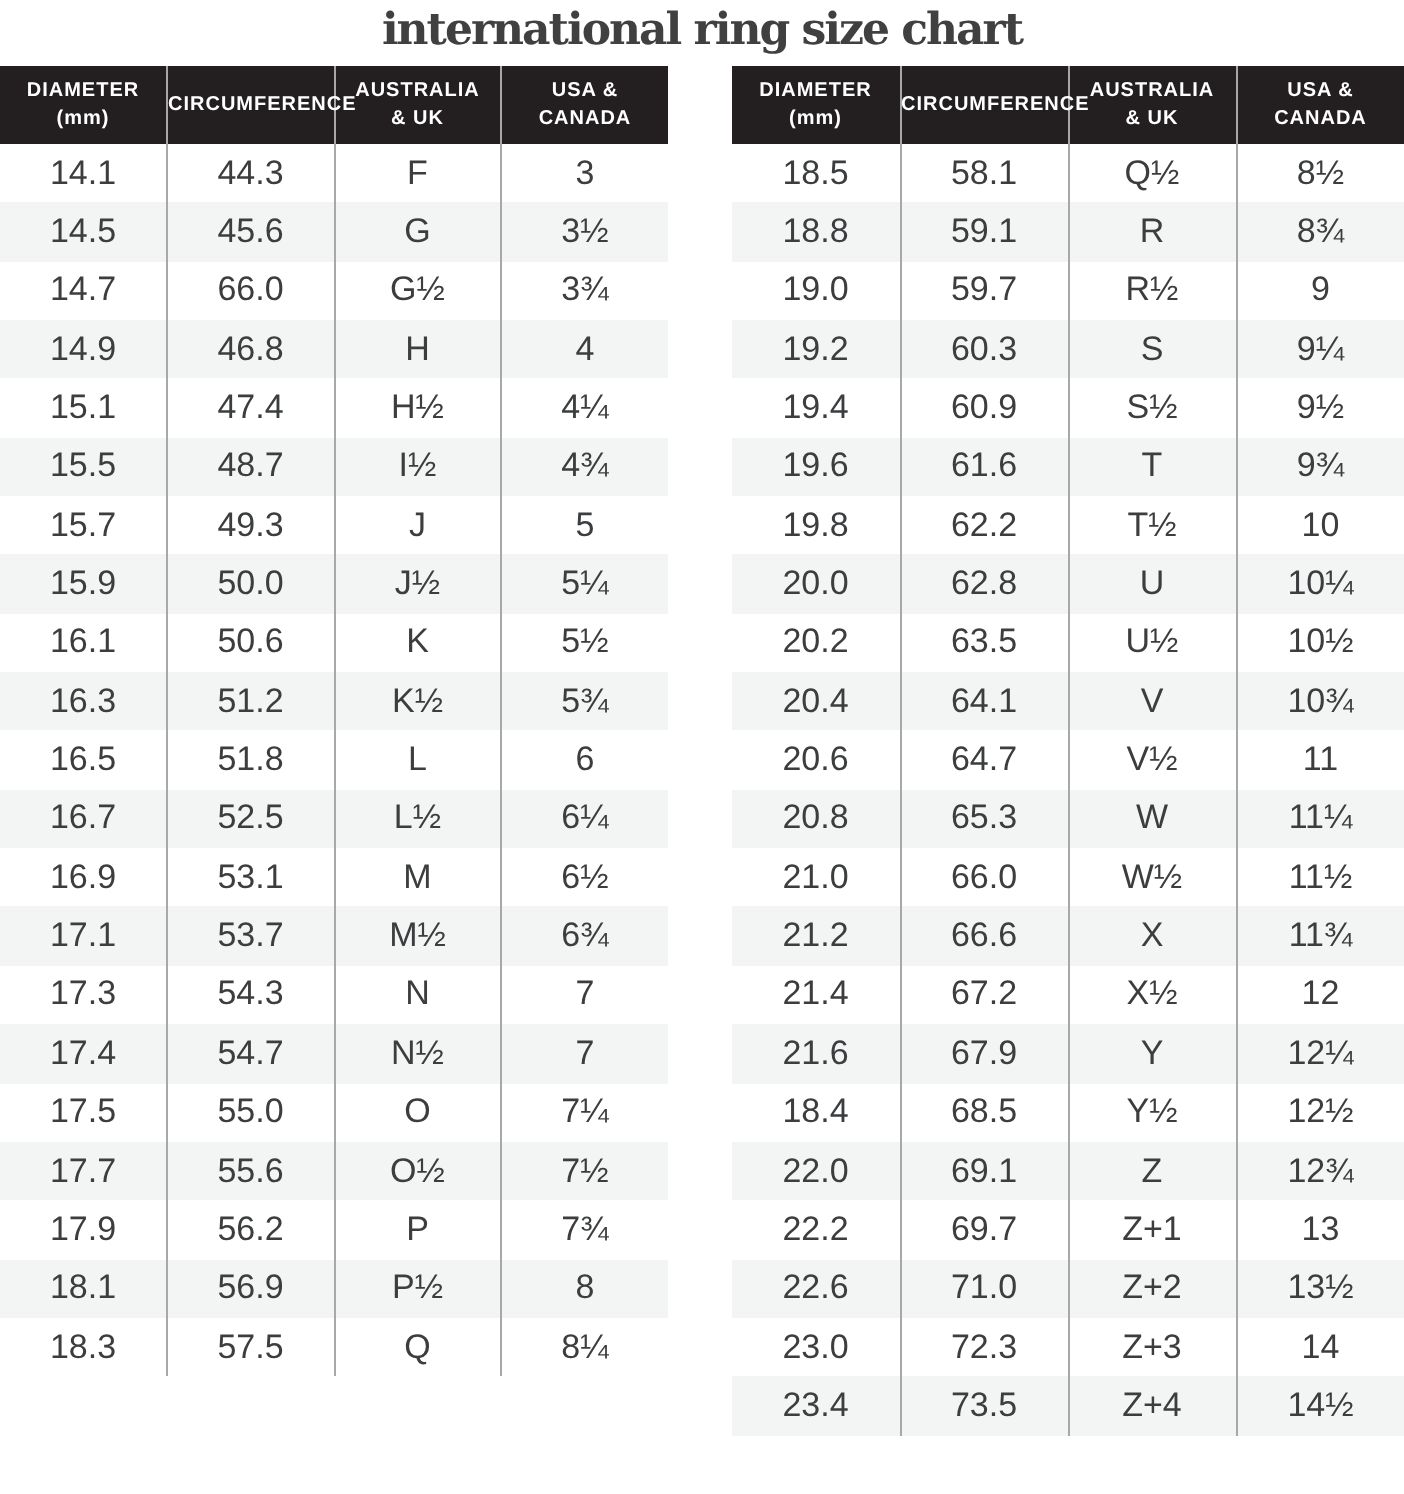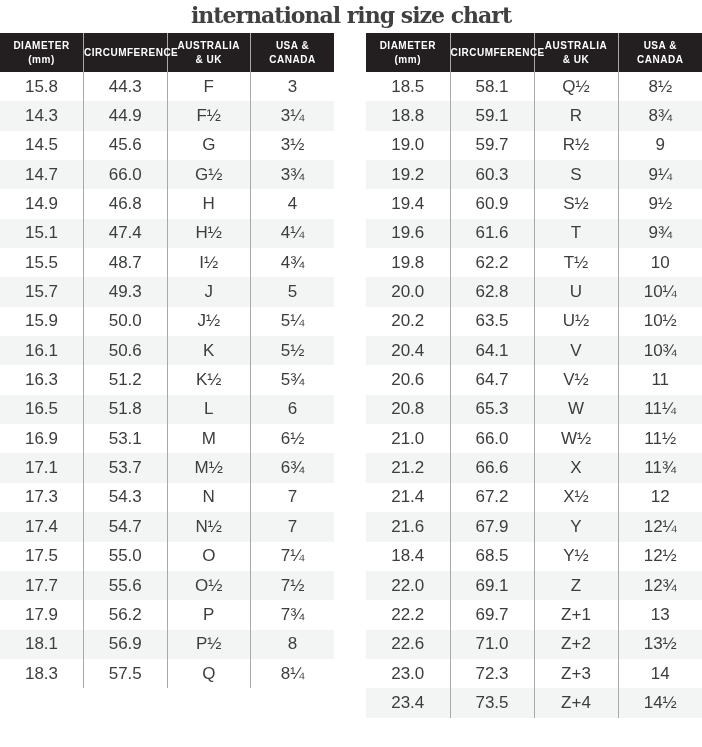--- a/index.html
+++ b/index.html
@@ -78,30 +78,24 @@
         <thead>
           <tr>
             <th>DIAMETER<br>(mm)</th>
             <th>CIRCUMFERENCE</th>
             <th>AUSTRALIA<br>&amp; UK</th>
             <th>USA &amp;<br>CANADA</th>
           </tr>
         </thead>
         <tbody>
           <tr>
-            <td>15.8</td>
+            <td>14.1</td>
             <td>44.3</td>
             <td>F</td>
             <td>3</td>
-          </tr>
-          <tr>
-            <td>14.3</td>
-            <td>44.9</td>
-            <td>F½</td>
-            <td>3¼</td>
           </tr>
           <tr>
             <td>14.5</td>
             <td>45.6</td>
             <td>G</td>
             <td>3½</td>
           </tr>
           <tr>
             <td>14.7</td>
             <td>66.0</td>
@@ -148,20 +142,26 @@
             <td>16.3</td>
             <td>51.2</td>
             <td>K½</td>
             <td>5¾</td>
           </tr>
           <tr>
             <td>16.5</td>
             <td>51.8</td>
             <td>L</td>
             <td>6</td>
+          </tr>
+          <tr>
+            <td>16.7</td>
+            <td>52.5</td>
+            <td>L½</td>
+            <td>6¼</td>
           </tr>
           <tr>
             <td>16.9</td>
             <td>53.1</td>
             <td>M</td>
             <td>6½</td>
           </tr>
           <tr>
             <td>17.1</td>
             <td>53.7</td>

